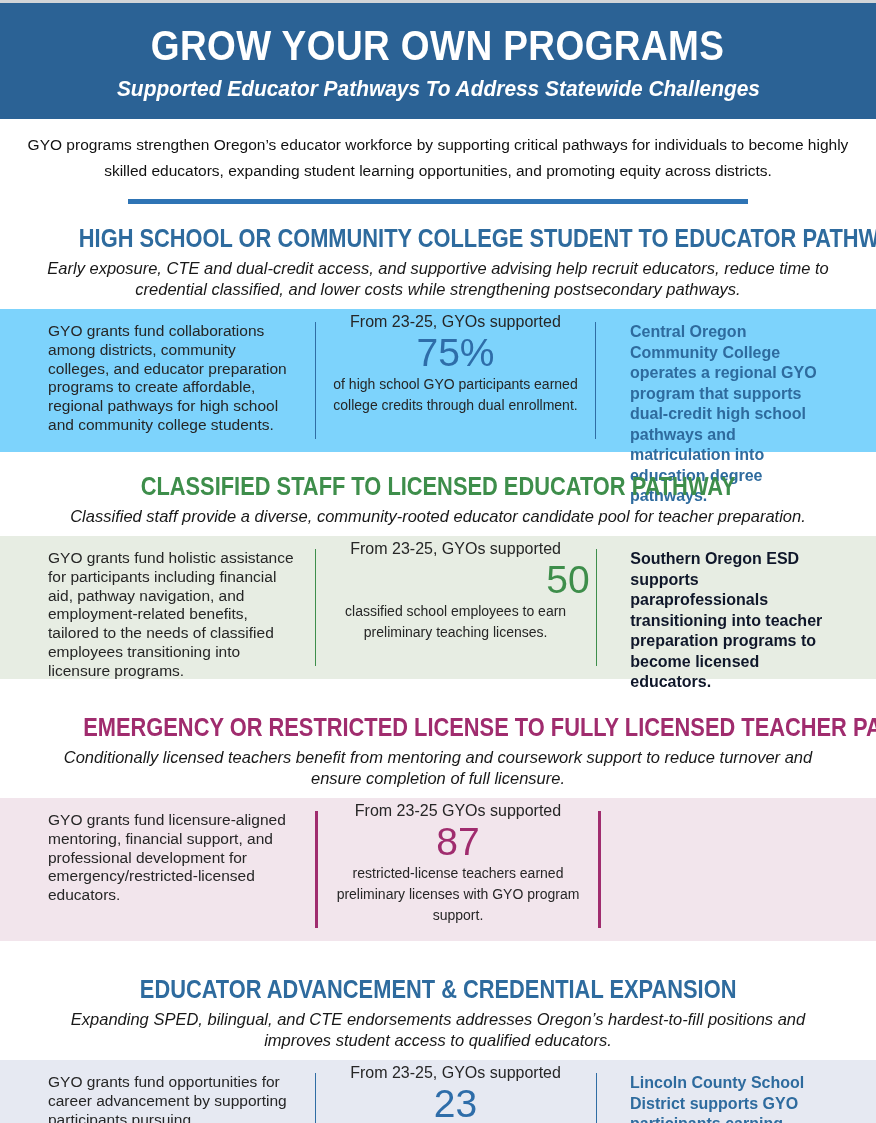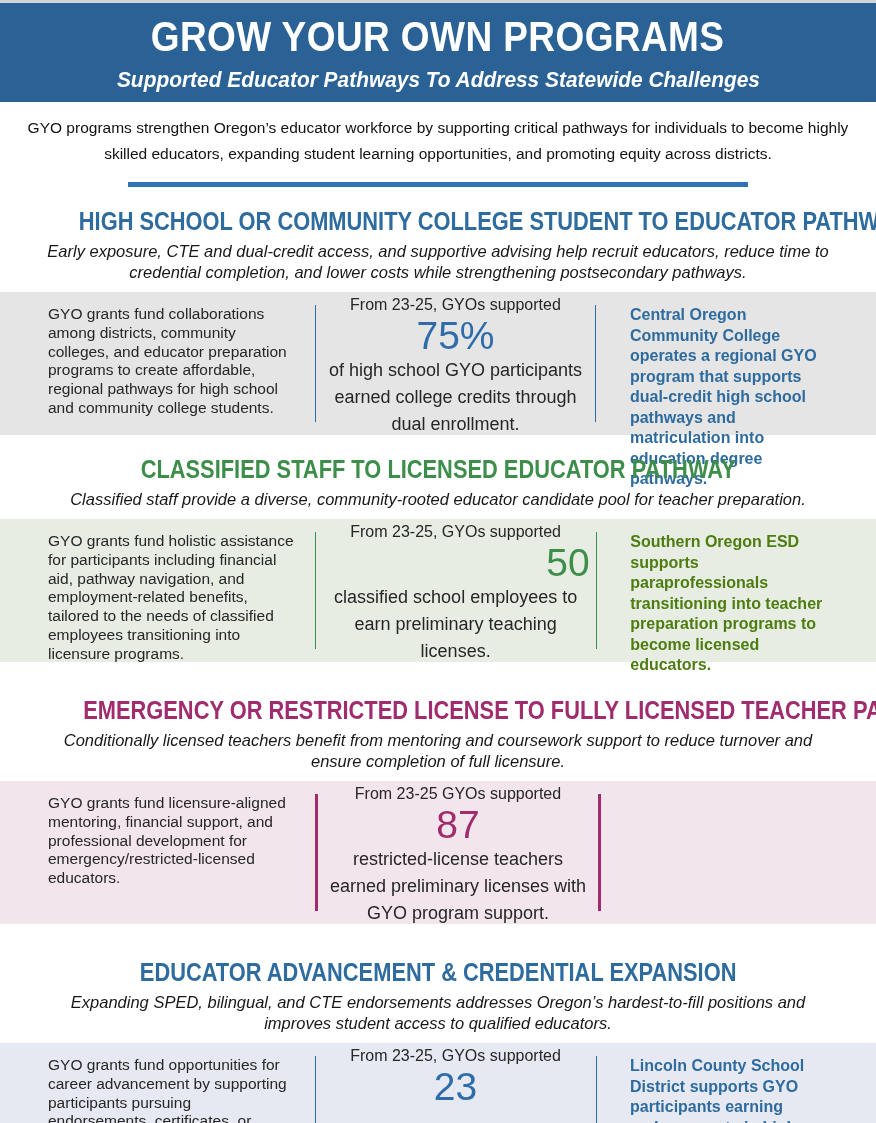--- a/index.html
+++ b/index.html
@@ -7,21 +7,21 @@
   body {
     width: 876px; height: 1123px; overflow: hidden;
     font-family: "Liberation Sans", sans-serif;
     color: #1f1f1f;
     position: relative;
   }
   .top-strip { height: 3px; background: #d2d5d8; }
 
   
   .banner {
-    height: 99px; display: flex; flex-direction: column;
+    height: 116px; display: flex; flex-direction: column;
     align-items: center; justify-content: center; gap: 6px;
     text-align: center;
   }
   .banner-title {
     color: #fff; font-size: 43px; font-weight: 700; white-space: nowrap;
     display: inline-block; transform: scaleX(0.86); transform-origin: center;
     letter-spacing: 0.5px;
   }
   .banner-subtitle {
     color: #fff; font-size: 22px; font-style: italic; font-weight: 600;
@@ -53,21 +53,21 @@
   .col-left {
     flex: 0 0 315px; padding: 13px 18px 12px 48px;
     font-size: 15.5px; line-height: 18.8px; color: #262626;
   }
   .vdiv { width: 3px; margin: 13px 0; }
   .col-mid {
     flex: 0 0 280px; padding: 2px 6px; text-align: center;
   }
   .stat-intro { font-size: 16px; line-height: 21px; color: #262626; }
   .stat-value { font-size: 39px; font-weight: 400; line-height: 42px; }
-  .stat-desc { font-size: 18px; line-height: 27px; color: #262626; }
+  .stat-desc { font-size: 14px; line-height: 21px; color: #262626; }
   .stat-desc b { font-weight: 700; color: #262626; }
   .col-right {
     flex: 1 1 auto; padding: 13px 42px 12px 34px;
     font-weight: 700; font-size: 16px; line-height: 20.5px;
   }
   .gap-lg { height: 14px; }
 </style>
 </head>
 <body>
 
@@ -76,22 +76,22 @@
 <header class="banner" style="background: rgb(43, 98, 149);">
   <span class="banner-title">GROW YOUR OWN PROGRAMS</span>
   <span class="banner-subtitle">Supported Educator Pathways To Address Statewide Challenges</span>
 </header>
 
 <p class="intro">GYO programs strengthen Oregon’s educator workforce by supporting critical pathways for individuals to become highly skilled educators, expanding student learning opportunities, and promoting equity across districts.</p>
 <div class="intro-rule" style="background: rgb(46, 116, 181);"></div>
 
 <section>
   <h2 class="sec-heading"><span style="color: rgb(46, 107, 158);">HIGH SCHOOL OR COMMUNITY COLLEGE STUDENT TO EDUCATOR PATHWAY</span></h2>
-  <p class="sec-subtitle">Early exposure, CTE and dual-credit access, and supportive advising help recruit educators, reduce time to credential completion, and lower costs while strengthening postsecondary pathways.</p>
-  <div class="band tall" style="background: #e5e5e5;">
+  <p class="sec-subtitle">Early exposure, CTE and dual-credit access, and supportive advising help recruit educators, reduce time to credential classified, and lower costs while strengthening postsecondary pathways.</p>
+  <div class="band tall" style="background: #7dd3fc; justify-content: flex-end;">
     <div class="col-left">GYO grants fund collaborations among districts, community colleges, and educator preparation programs to create affordable, regional pathways for high school and community college students.</div>
     <div class="vdiv" style="background: rgb(47, 109, 164);"></div>
     <div class="col-mid">
       <div class="stat-intro">From 23-25, GYOs supported</div>
       <div class="stat-value" style="color: rgb(46, 109, 169);">75%</div>
       <div class="stat-desc"><span>of high school GYO participants earned college credits through dual enrollment.</span><b></b><span></span></div>
     </div>
     <div class="vdiv" style="background: rgb(47, 109, 164);"></div>
     <div class="col-right" style="color: rgb(46, 107, 158);">Central Oregon Community College operates a regional GYO program that supports dual-credit high school pathways and matriculation into education degree pathways.</div>
   </div>
@@ -102,21 +102,21 @@
   <p class="sec-subtitle">Classified staff provide a diverse, community-rooted educator candidate pool for teacher preparation.</p>
   <div class="band tall" style="background: rgb(231, 237, 227);">
     <div class="col-left">GYO grants fund holistic assistance for participants including financial aid, pathway navigation, and employment-related benefits, tailored to the needs of classified employees transitioning into licensure programs.</div>
     <div class="vdiv" style="background: rgb(62, 142, 75);"></div>
     <div class="col-mid">
       <div class="stat-intro">From 23-25, GYOs supported</div>
       <div class="stat-value" style="color: rgb(62, 142, 75); text-align: right;">50</div>
       <div class="stat-desc"><span>classified school employees to earn preliminary teaching licenses.</span><b></b><span></span></div>
     </div>
     <div class="vdiv" style="background: rgb(62, 142, 75);"></div>
-    <div class="col-right" style="color: #4d7c0f;">Southern Oregon ESD supports paraprofessionals transitioning into teacher preparation programs to become licensed educators.</div>
+    <div class="col-right" style="color: #0f172a;">Southern Oregon ESD supports paraprofessionals transitioning into teacher preparation programs to become licensed educators.</div>
   </div>
 </section>
 
 <div class="gap-lg"></div>
 
 <section>
   <h2 class="sec-heading"><span style="color: rgb(160, 44, 110);">EMERGENCY OR RESTRICTED LICENSE TO FULLY LICENSED TEACHER PATHWAY</span></h2>
   <p class="sec-subtitle">Conditionally licensed teachers benefit from mentoring and coursework support to reduce turnover and ensure completion of full licensure.</p>
   <div class="band tall" style="background: rgb(242, 229, 236);">
     <div class="col-left">GYO grants fund licensure-aligned mentoring, financial support, and professional development for emergency/restricted-licensed educators.</div>

